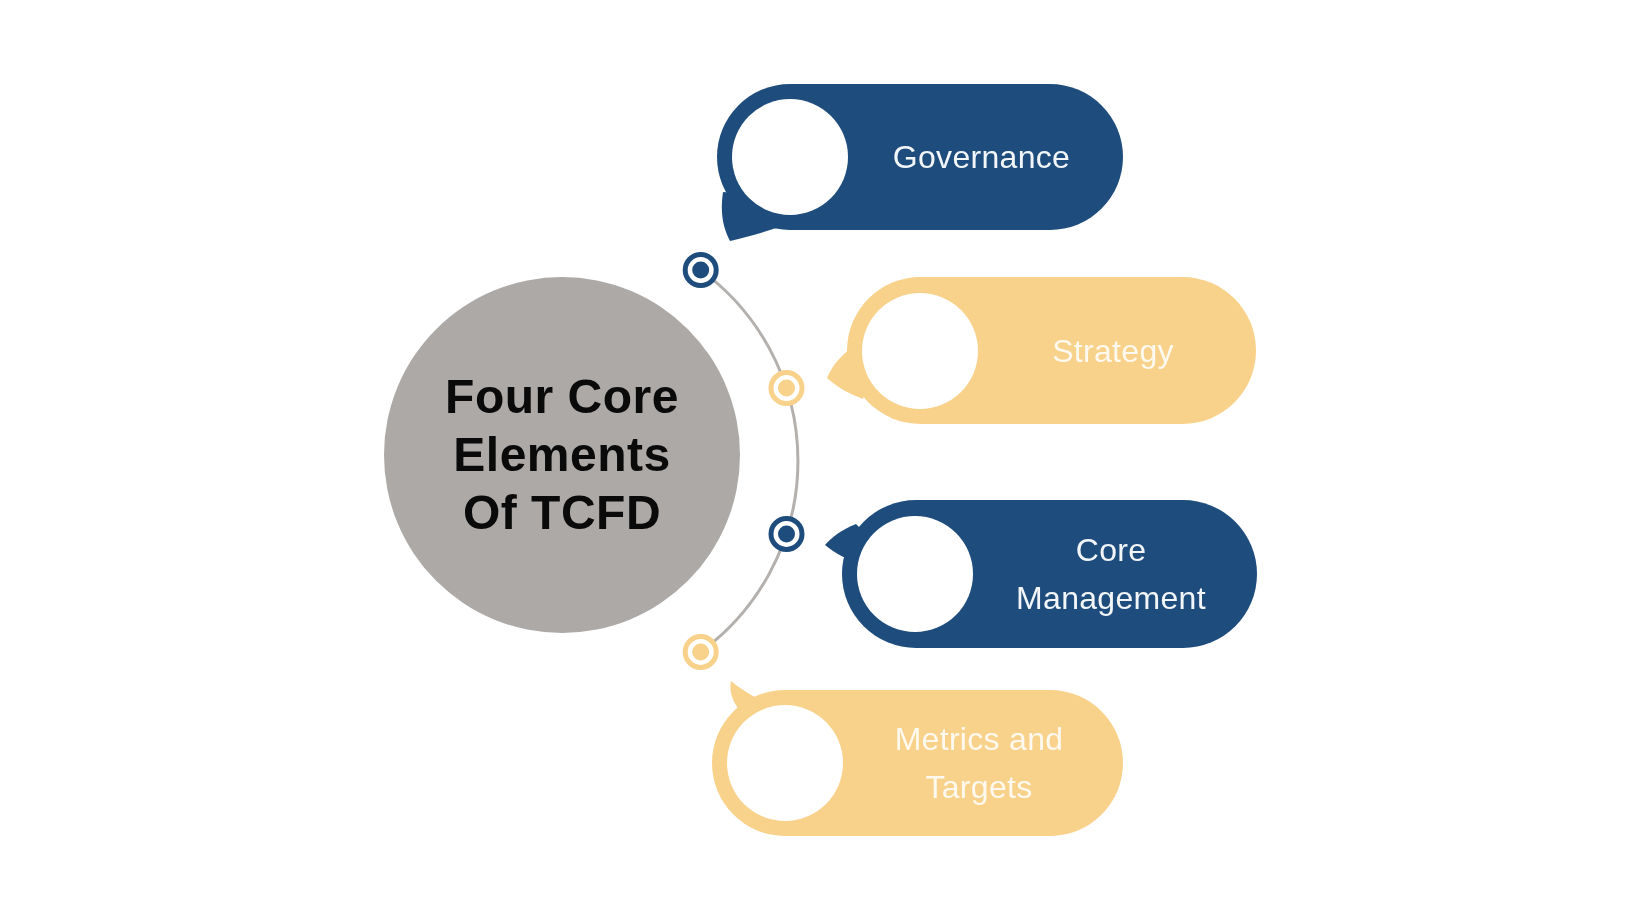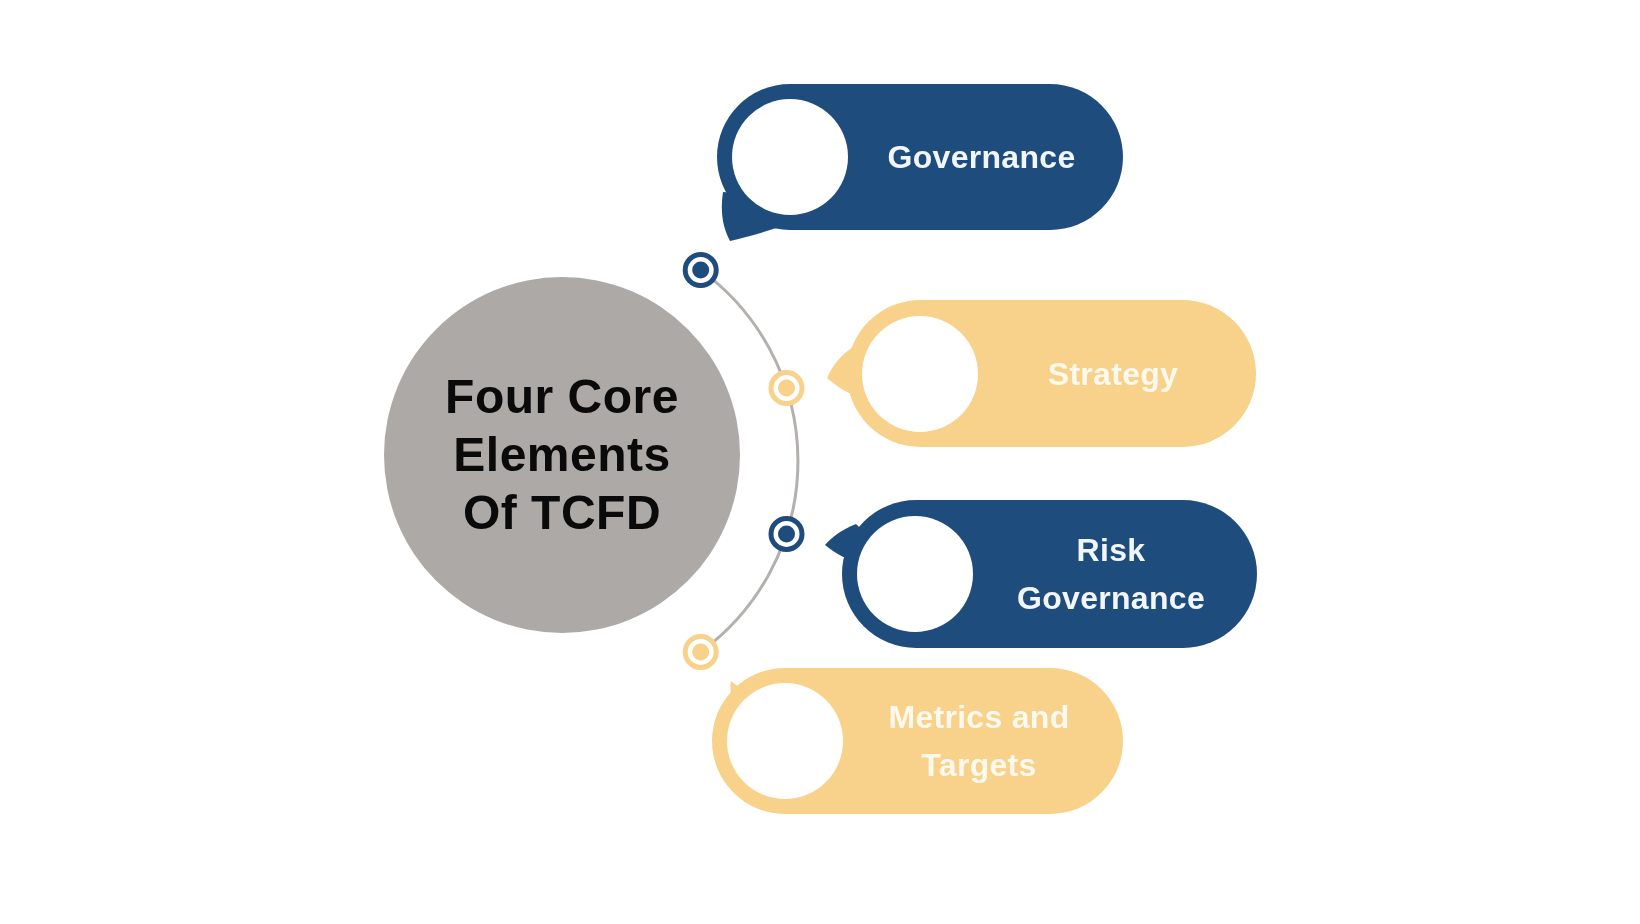--- a/index.html
+++ b/index.html
@@ -68,31 +68,31 @@
     border-radius:50%;
     background:#fff;
   }
   .pill .label{
     position:absolute;
     left:133px;right:10px;top:0;bottom:0;
     display:flex;align-items:center;justify-content:center;
     text-align:center;
     font-size:32px;
     line-height:48px;
-    font-weight:700;
+    font-weight:400;
     letter-spacing:.3px;
   }
   .pill .label span{display:inline-block;max-width:205px;}
   .pill.navy .label{color:var(--label-on-navy,#F2F6F8);}
   .pill.yellow .label{color:var(--label-on-yellow,#FDF9EE);}
 
   #pill-governance{left:717px;top:84px;width:406px;height:146px;}
-  #pill-strategy{left:847px;top:277px;width:409px;height:147px;margin-top:23px;}
+  #pill-strategy{left:847px;top:277px;width:409px;height:147px;}
   #pill-risk-management{left:842px;top:500px;width:415px;height:148px;}
-  #pill-metrics-and-targets{left:712px;top:668px;width:411px;height:146px;}
+  #pill-metrics-and-targets{left:712px;top:690px;width:411px;height:146px;}
 </style>
 </head>
 <body>
 
 <div class="canvas">
 
   <div class="central-circle">
     <div class="central-title">Four Core
 Elements
 Of TCFD</div>
@@ -134,21 +134,21 @@
   <div class="pill yellow" id="pill-strategy">
     <div class="icon-circle"></div>
     <div class="label">
       <span>Strategy</span>
     </div>
   </div>
 
   <div class="pill navy" id="pill-risk-management">
     <div class="icon-circle"></div>
     <div class="label">
-      <span>Risk Governance</span>
+      <span>Core Management</span>
     </div>
   </div>
 
   <div class="pill yellow" id="pill-metrics-and-targets">
     <div class="icon-circle"></div>
     <div class="label">
       <span>Metrics and Targets</span>
     </div>
   </div>
 

